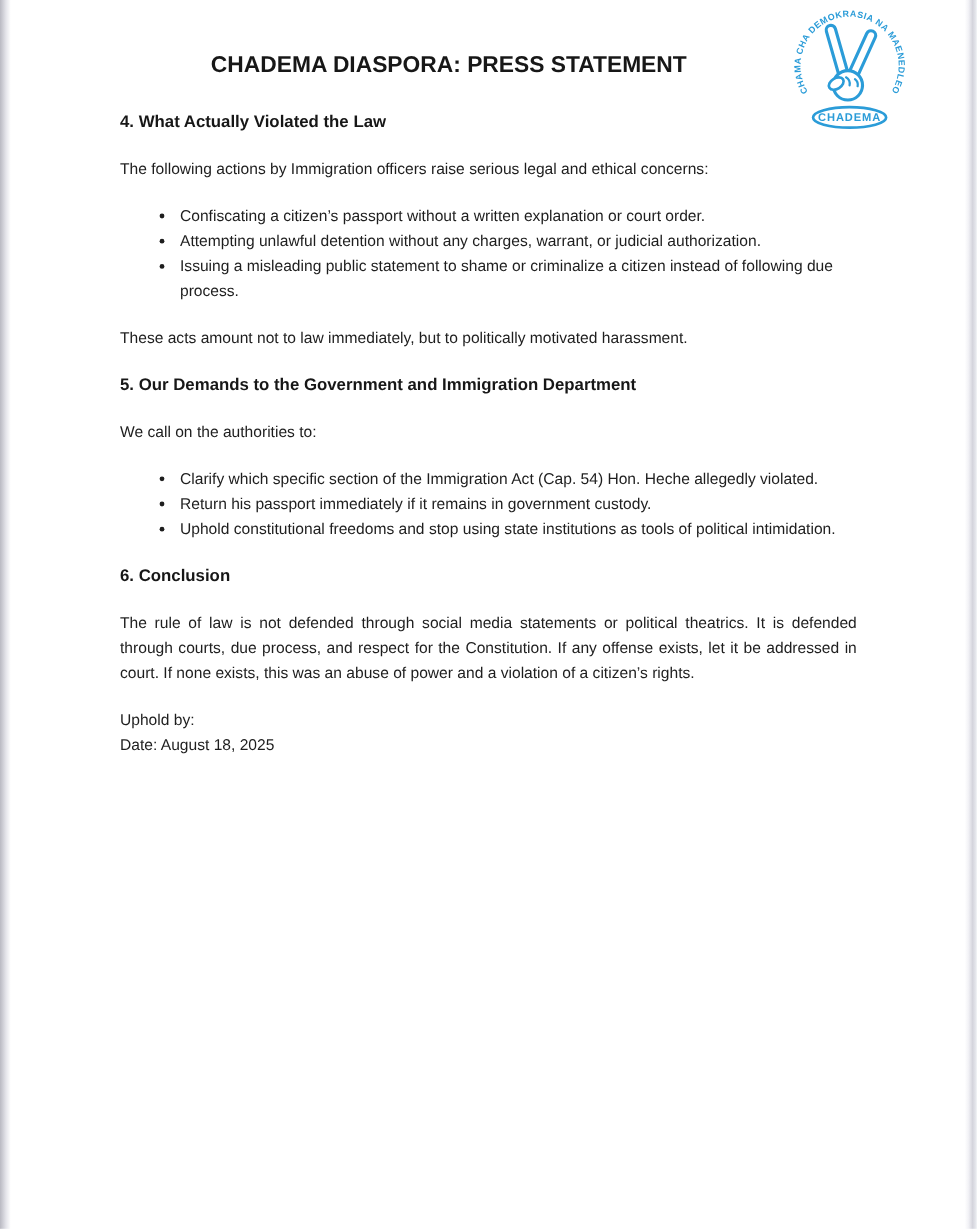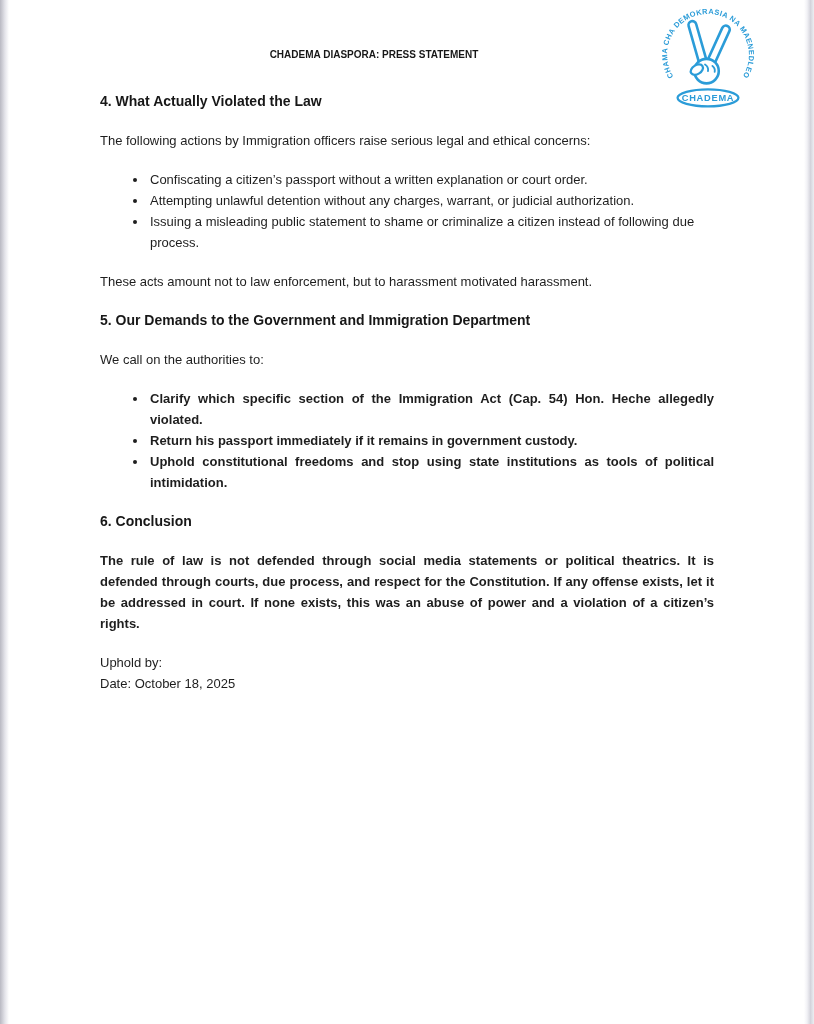--- a/index.html
+++ b/index.html
@@ -27,39 +27,39 @@
     left: 100px; top: 0;
     width: 614px;
     font-size: 13px;
     line-height: 21px;
   }
   .doc-title {
     margin: 44px 0 26px 0;
     width: 548px;
     text-align: center;
     font-weight: bold;
-    font-size: 10px;
+    font-size: 19px;
     color: #171717;
   }
   h2.sec-heading {
     font-size: 14px;
     font-weight: bold;
     color: #171717;
     margin: 0 0 18px 0;
     line-height: 21px;
   }
   p { margin: 0 0 18px 0; }
   ul.bullets {
     margin: 13px 0 18px 0;
     padding: 0 0 0 48px;
     list-style: disc outside;
   }
   ul.bullets li { padding-left: 2px; }
   ul.bullets.justified li { text-align: justify; }
-  .justified { text-align: justify; font-weight: bold; }
+  .justified { text-align: justify; }
   .footer-block { margin-top: 12px; }
   .footer-block div { line-height: 21px; }
 
   
   .logo {
     position: absolute;
     top: 5px; right: 54px;
     width: 104px; height: 104px;
   }
   .logo svg { width: 100%; height: 100%; display: block; }
@@ -101,31 +101,31 @@
 
   <div class="doc-title">CHADEMA DIASPORA: PRESS STATEMENT</div>
 
   <h2 class="sec-heading">4. What Actually Violated the Law</h2>
   <p>The following actions by Immigration officers raise serious legal and ethical concerns:</p>
   <ul class="bullets">
     <li>Confiscating a citizen’s passport without a written explanation or court order.</li>
     <li>Attempting unlawful detention without any charges, warrant, or judicial authorization.</li>
     <li>Issuing a misleading public statement to shame or criminalize a citizen instead of following due process.</li>
   </ul>
-  <p>These acts amount not to law enforcement, but to harassment motivated harassment.</p>
+  <p>These acts amount not to law immediately, but to politically motivated harassment.</p>
 
   <h2 class="sec-heading">5. Our Demands to the Government and Immigration Department</h2>
   <p>We call on the authorities to:</p>
   <ul class="bullets justified">
     <li>Clarify which specific section of the Immigration Act (Cap. 54) Hon. Heche allegedly violated.</li>
     <li>Return his passport immediately if it remains in government custody.</li>
     <li>Uphold constitutional freedoms and stop using state institutions as tools of political intimidation.</li>
   </ul>
 
   <h2 class="sec-heading">6. Conclusion</h2>
   <p class="justified">The rule of law is not defended through social media statements or political theatrics. It is defended through courts, due process, and respect for the Constitution. If any offense exists, let it be addressed in court. If none exists, this was an abuse of power and a violation of a citizen’s rights.</p>
 
   <div class="footer-block">
     <div>Uphold by:</div>
-    <div>Date: October 18, 2025</div>
+    <div>Date: August 18, 2025</div>
   </div>
 
 </div>
 
 </body></html>

